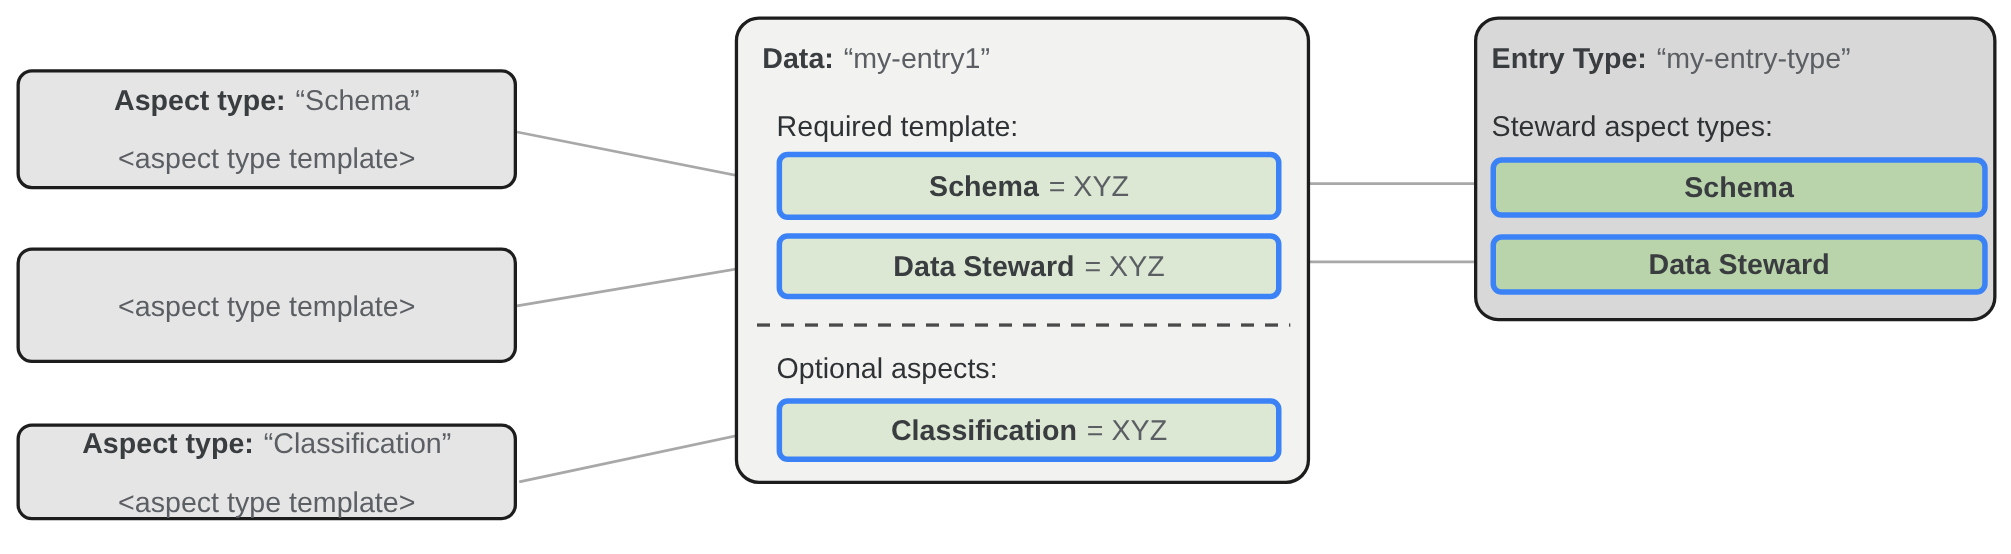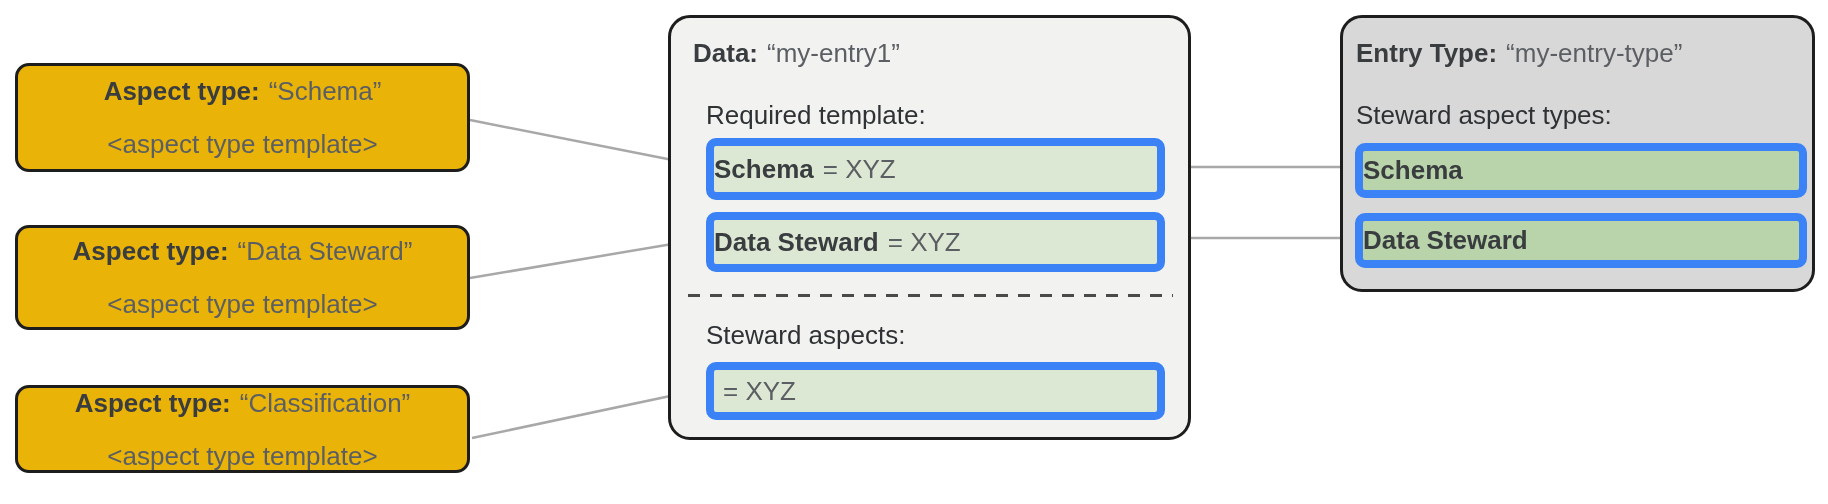--- a/index.html
+++ b/index.html
@@ -16,21 +16,21 @@
 
   .b { font-weight: 700; color: #3a3d40; }
   .l { font-weight: 400; color: #5b5f63; }
   .gap-left { margin-left: 9px; }
 
   
   .aspect-box {
     position: absolute;
     left: 15px;
     width: 455px;
-    background: #eab308;
+    background: #e5e5e5;
     border: 3px solid #1d1d1d;
     border-radius: 14px;
     display: flex;
     flex-direction: column;
     align-items: center;
     justify-content: center;
     gap: 23px;
     font-size: 26px;
     line-height: 30px;
     z-index: 1;
@@ -62,24 +62,25 @@
   }
   .section-heading {
     position: absolute;
     font-size: 26px;
     line-height: 28px;
     color: #2f3234;
     white-space: nowrap;
   }
   .inner-box {
     position: absolute;
-    border: 8px solid #3b82f6;
+    border: 5px solid #3b82f6;
     border-radius: 10px;
     display: flex;
     align-items: center;
+    justify-content: center;
     font-size: 26px;
     white-space: nowrap;
   }
   .entry-panel .inner-box { left: 35px; width: 459px; background: #dde8d4; }
   .entrytype-panel .inner-box { left: 12px; width: 452px; background: #b9d3aa; }
 
   .dashed-divider {
     position: absolute;
     left: 17px; top: 276px;
     width: 485px; height: 3px;
@@ -100,23 +101,20 @@
   </svg>
 
   <div class="aspect-box" style="top:63px;height:109px">
     <div class="row">
       <span class="b">Aspect type:</span><span class="l gap-left">“Schema”</span>
     </div>
     <div class="row l">&lt;aspect type template&gt;</div>
   </div>
 
   <div class="aspect-box" style="top:225px;height:105px">
-    <div class="row">
-      <span class="b">Aspect type:</span><span class="l gap-left">“Data Steward”</span>
-    </div>
     <div class="row l">&lt;aspect type template&gt;</div>
   </div>
 
   <div class="aspect-box" style="top:385px;height:88px">
     <div class="row">
       <span class="b">Aspect type:</span><span class="l gap-left">“Classification”</span>
     </div>
     <div class="row l">&lt;aspect type template&gt;</div>
   </div>
 
@@ -130,23 +128,24 @@
       <span class="b">Schema</span>
         <span class="l gap-left">= XYZ</span>
     </div>
     <div class="inner-box" style="top:194px;height:60px">
       <span class="b">Data Steward</span>
         <span class="l gap-left">= XYZ</span>
     </div>
 
     <div class="dashed-divider"></div>
 
-    <div class="section-heading" style="left:35px;top:303px">Steward aspects:</div>
+    <div class="section-heading" style="left:35px;top:303px">Optional aspects:</div>
 
     <div class="inner-box" style="top:344px;height:58px">
+      <span class="b">Classification</span>
         <span class="l gap-left">= XYZ</span>
     </div>
   </div>
 
   <div class="panel entrytype-panel">
     <div class="panel-title" style="left:13px;top:20px">
       <span class="b">Entry Type:</span><span class="l gap-left">“my-entry-type”</span>
     </div>
     <div class="section-heading" style="left:13px;top:83px">Steward aspect types:</div>
 

